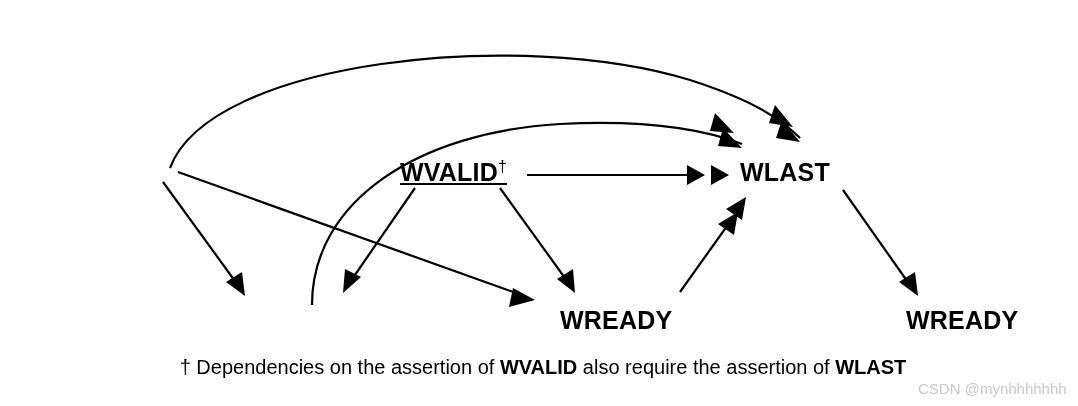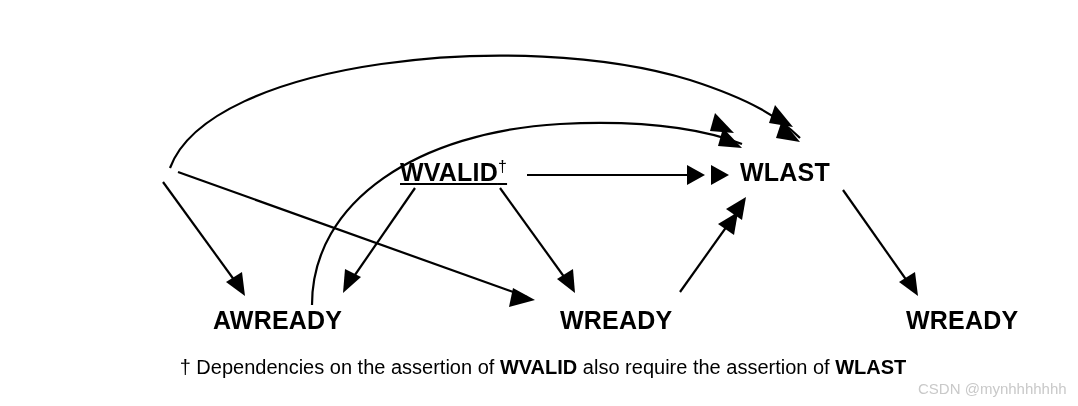--- a/index.html
+++ b/index.html
@@ -126,23 +126,20 @@
 
 
   <div class="node-label" id="node-wvalid">
     <span>WVALID</span><span class="dagger">†</span>
   </div>
 
   <div class="node-label" id="node-bvalid">
     <span>WLAST</span><span class="dagger"></span>
   </div>
 
-  <div class="node-label" id="node-awready">
-    <span>AWREADY</span><span class="dagger"></span>
-  </div>
 
   <div class="node-label" id="node-wready">
     <span>WREADY</span><span class="dagger"></span>
   </div>
 
   <div class="node-label" id="node-bready">
     <span>WREADY</span><span class="dagger"></span>
   </div>
 
   <div id="footnote"><span class="dagger-mark">†</span><span> Dependencies on the assertion of </span><span class="strong">WVALID</span><span> also require the assertion of </span><span class="strong">WLAST</span></div>

